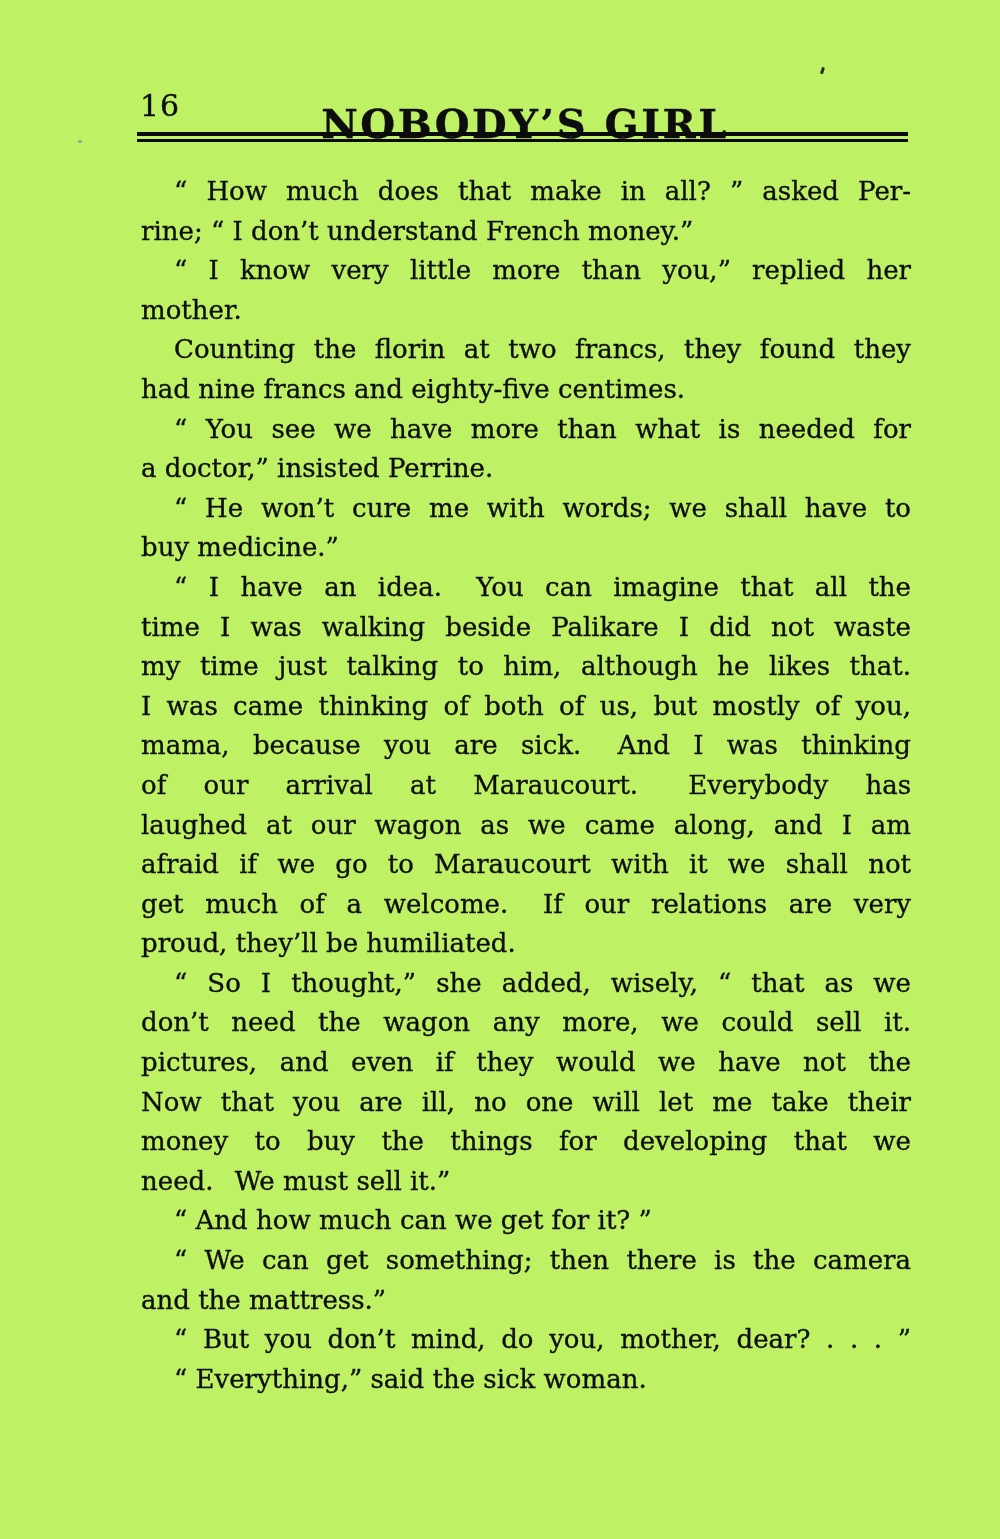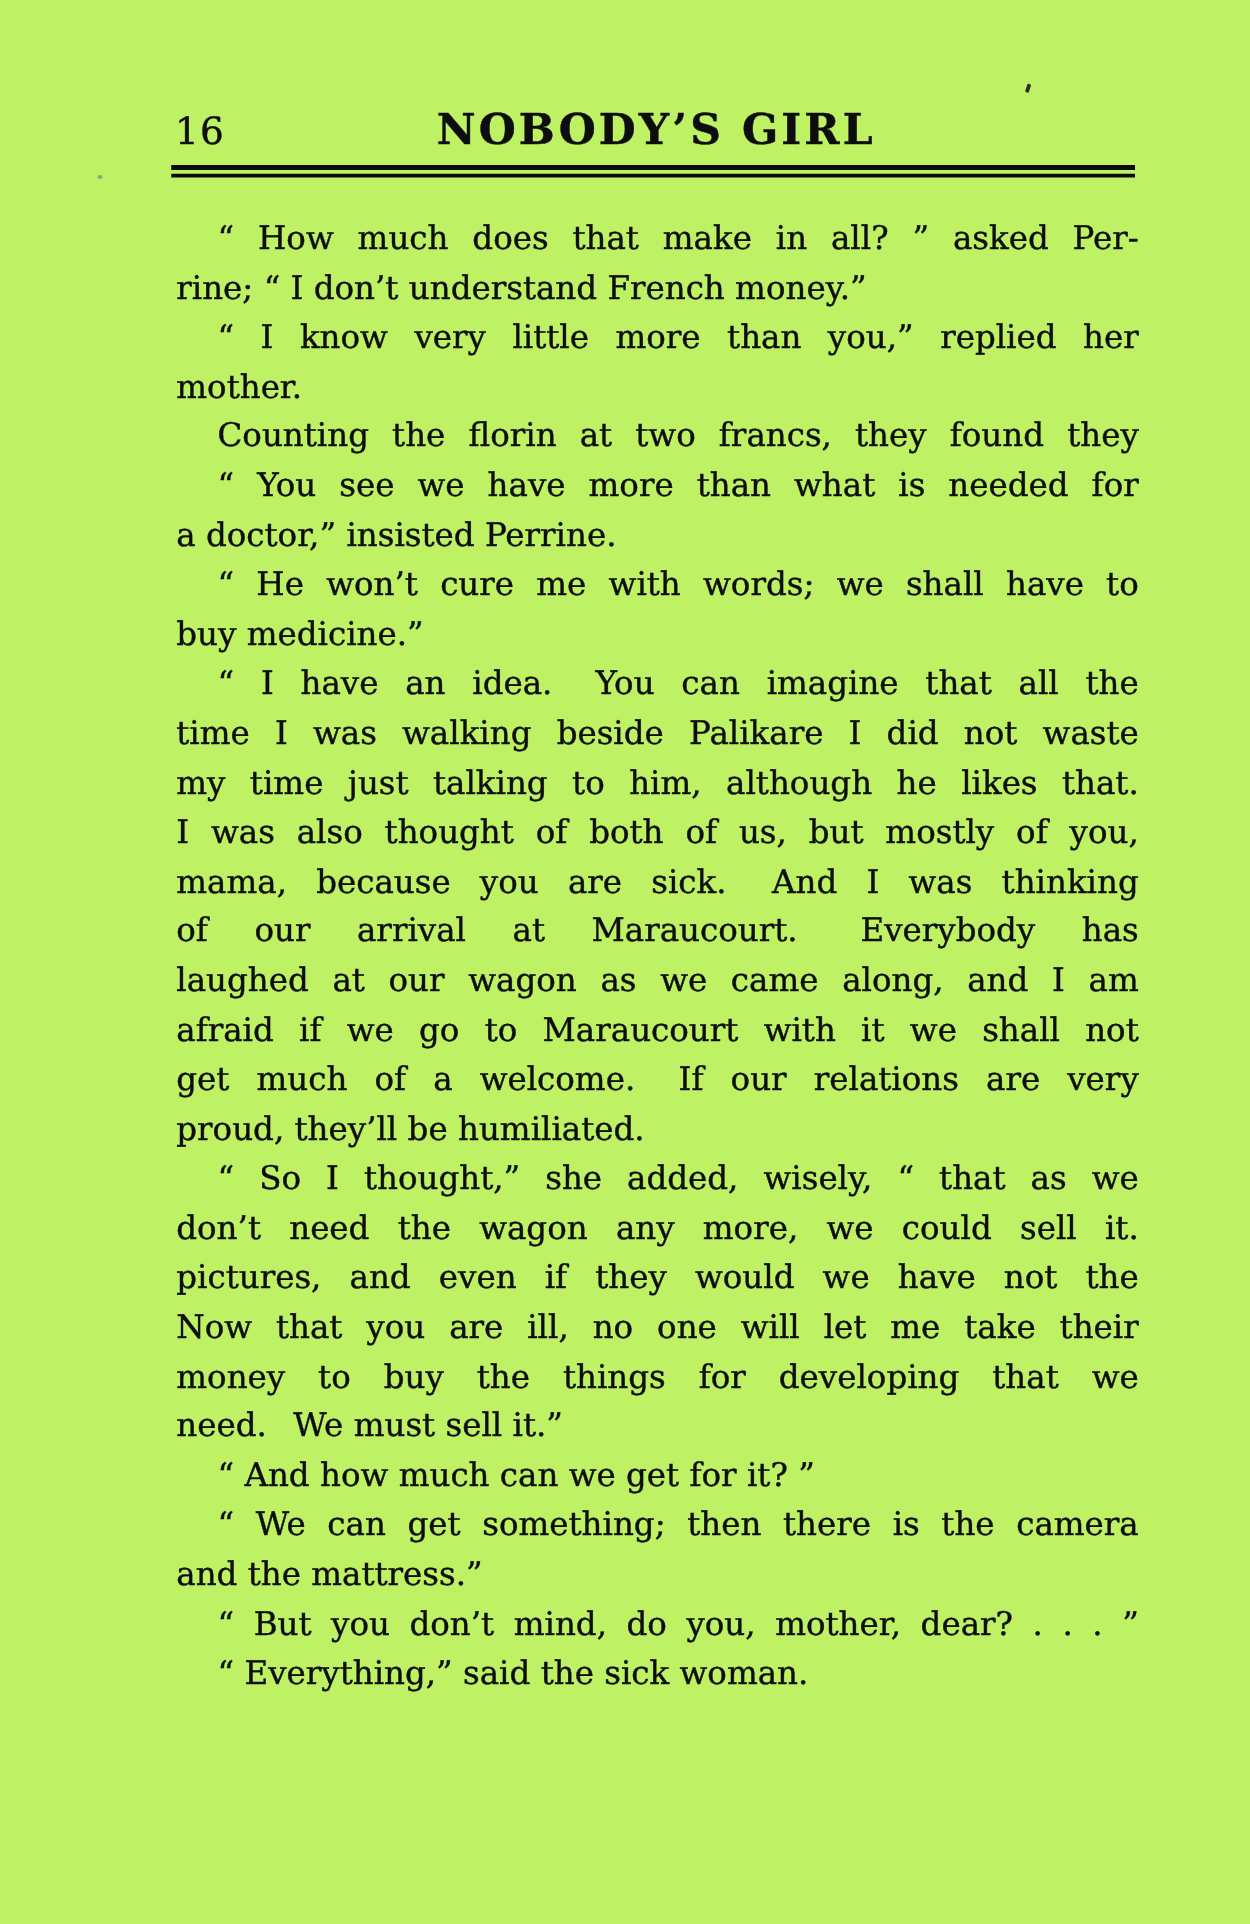--- a/index.html
+++ b/index.html
@@ -19,23 +19,23 @@
   
   .page-num {
     position: absolute;
     left: 140px; top: 88px;
     font-size: 30px;
     letter-spacing: 1px;
   }
   .running-title {
     position: absolute;
     left: 140px; right: 90px; top: 84px;
-    margin: 0;
+    margin: 16px;
     text-align: center;
-    font-size: 34px;
+    font-size: 40px;
     font-weight: bold;
     letter-spacing: 2.5px;
     white-space: nowrap;
   }
   
   .rule {
     position: absolute;
     left: 137px; top: 132px;
     width: 771px;
   }
@@ -101,28 +101,29 @@
     <div class="rule-top"></div>
     <div class="rule-bottom"></div>
   </div>
 
   <main class="body-text" id="text-container">
       <div class="line indent">“ How much does that make in all? ” asked Per-</div>
       <div class="line last">rine; “ I don’t understand French money.”</div>
       <div class="line indent">“ I know very little more than you,” replied her</div>
       <div class="line last">mother.</div>
       <div class="line indent">Counting the florin at two francs, they found they</div>
+      <div class="line last">had nine francs and eighty-five centimes.</div>
       <div class="line indent">“ You see we have more than what is needed for</div>
       <div class="line last">a doctor,” insisted Perrine.</div>
       <div class="line indent">“ He won’t cure me with words;  we shall have to</div>
       <div class="line last">buy medicine.”</div>
       <div class="line indent">“ I have an idea.  You can imagine that all the</div>
       <div class="line">time I was walking beside Palikare I did not waste</div>
       <div class="line">my time just talking to him, although he likes that.</div>
-      <div class="line">I was also thought of both of us, but mostly of you,</div>
+      <div class="line">I was came thinking of both of us, but mostly of you,</div>
       <div class="line">mama, because you are sick.  And I was thinking</div>
       <div class="line">of our arrival at Maraucourt.  Everybody has</div>
       <div class="line">laughed at our wagon as we came along, and I am</div>
       <div class="line">afraid if we go to Maraucourt with it we shall not</div>
       <div class="line">get much of a welcome.  If our relations are very</div>
       <div class="line last">proud, they’ll be humiliated.</div>
       <div class="line indent">“ So I thought,” she added, wisely, “ that as we</div>
       <div class="line">don’t need the wagon any more, we could sell it.</div>
       <div class="line">pictures, and even if they would we have not the</div>
       <div class="line">Now that you are ill, no one will let me take their</div>

